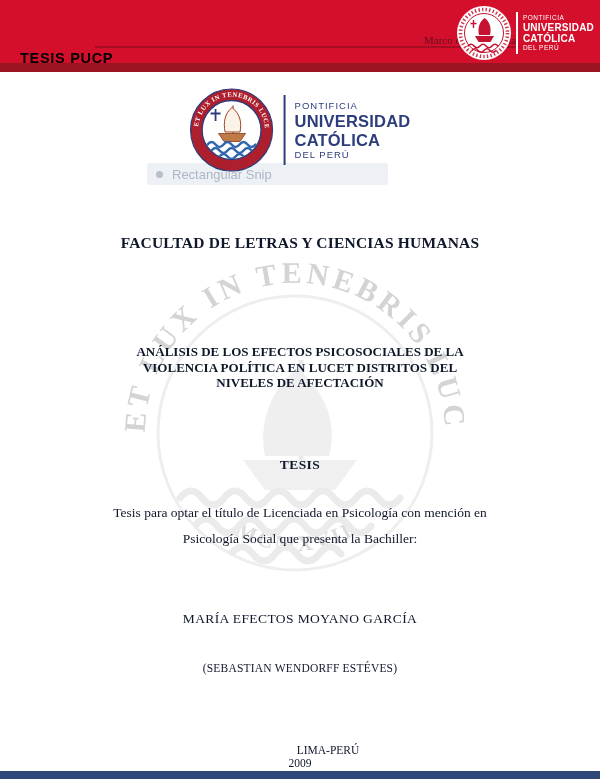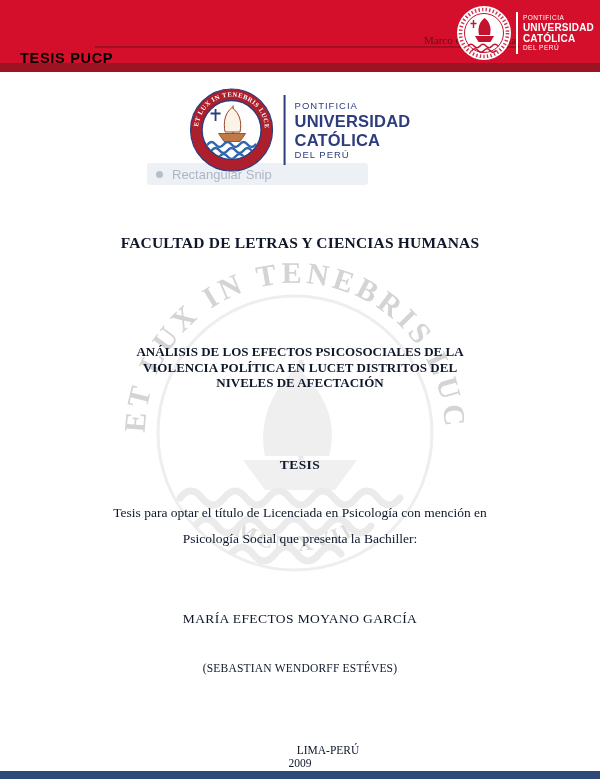--- a/index.html
+++ b/index.html
@@ -18,21 +18,21 @@
   .hdr-sep{width:1.5px;height:42px;background:#ffffff;margin:0 5px 0 4px;}
   .hdr-univ{color:#ffffff;line-height:1;text-align:left;}
   .hdr-univ .u1{font-size:6.5px;letter-spacing:.5px;margin-bottom:2px;}
   .hdr-univ .u2,.hdr-univ .u3{font-size:10px;font-weight:bold;letter-spacing:.2px;margin-bottom:1px;}
   .hdr-univ .u4{font-size:6.5px;letter-spacing:.5px;margin-top:1px;}
 
   
   .watermark{position:absolute;left:85px;top:248px;z-index:0;}
 
   
-  .snip{position:absolute;left:147px;top:163px;width:221px;height:22px;border-radius:3px;
+  .snip{position:absolute;left:147px;top:163px;width:241px;height:22px;border-radius:3px;
         background:rgba(226,233,241,.62);display:flex;align-items:center;gap:9px;
         padding-left:9px;box-sizing:border-box;z-index:1;}
   .snip-dot{width:7px;height:7px;border-radius:50%;background:#a9b1ba;opacity:.8;flex:0 0 auto;}
   .snip-label{font-size:13px;color:rgba(165,175,188,.9);white-space:nowrap;}
 
   
   .doc-logo{position:absolute;left:50%;top:88px;transform:translateX(-50%);
             display:flex;align-items:center;z-index:3;}
   .logo-sep{width:2px;height:70px;background:#2d3d7c;margin:0 9px 0 10px;}
   .univ-text{color:#2d3d7c;text-align:left;line-height:1;}

